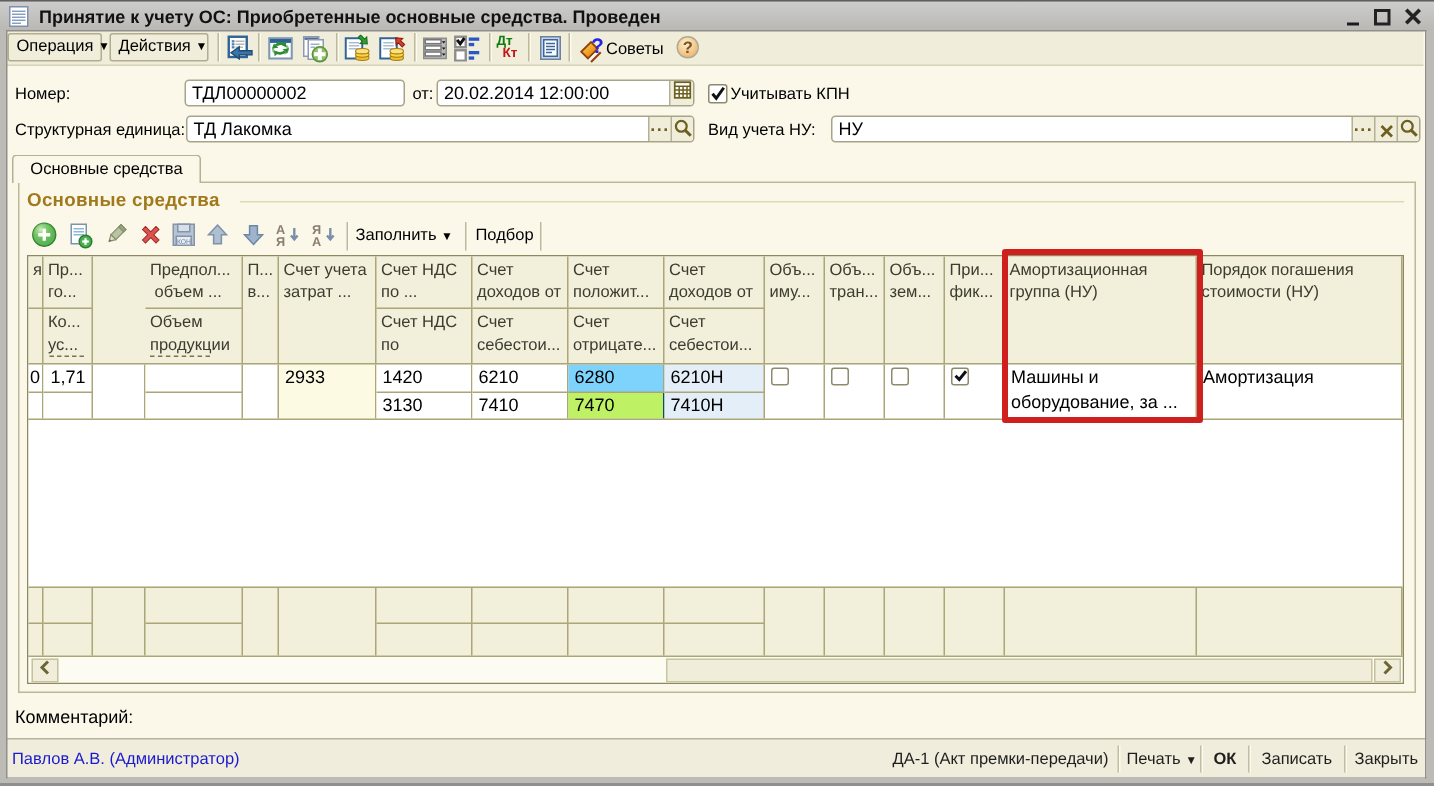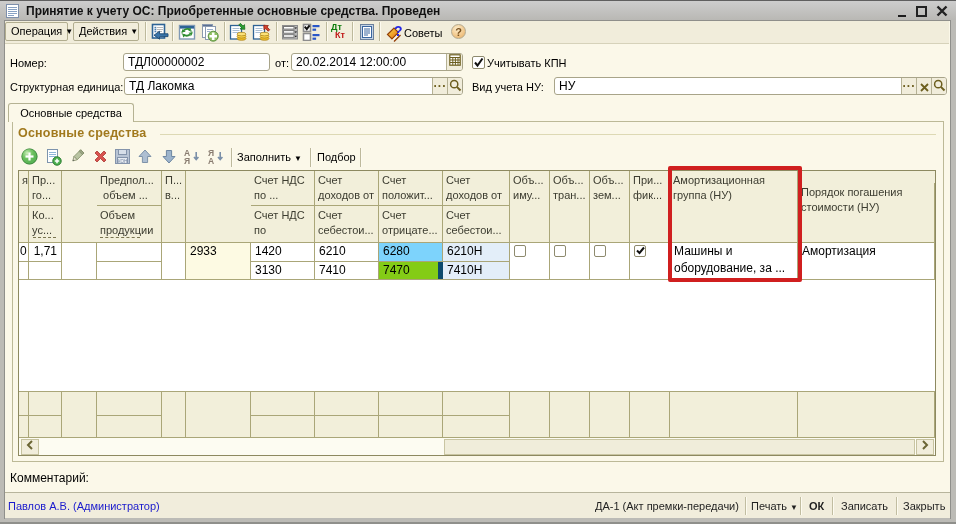--- a/index.html
+++ b/index.html
@@ -290,51 +290,52 @@
     <div class="gt" style="left:355px;margin-top:43px;">Изменить</div>
     <div id="tbl">
           <div class="c" style="left:0px;top:0px;width:916px;height:72px;background:#f2efda;"></div>
           <div class="hc" style="left:0px;top:0px;width:10px;height:35px;border-right:1px solid #aaa678;border-bottom:1px solid #aaa678;">я</div>
           <div class="hc" style="left:0px;top:35px;width:10px;height:37px;border-right:1px solid #aaa678;"></div>
           <div class="hc" style="left:10px;top:0px;width:33px;height:35px;border-right:1px solid #aaa678;border-bottom:1px solid #aaa678;">Пр...<br>го...</div>
           <div class="hc" style="left:10px;top:35px;width:33px;height:37px;border-right:1px solid #aaa678;">Ко...<br>ус...</div>
           <div class="hc" style="left:78px;top:35px;width:65px;height:37px;border-right:1px solid #aaa678;">Объем<br>продукции</div>
           <div class="hc" style="left:78px;top:0px;width:65px;height:35px;border-right:1px solid #aaa678;border-bottom:1px solid #aaa678;">Предпол...<br>&nbsp;объем ...</div>
           <div class="hc" style="left:143px;top:0px;width:24px;height:72px;border-right:1px solid #aaa678;">П...<br>в...</div>
+          <div class="hc" style="left:167px;top:0px;width:65px;height:72px;border-right:1px solid #aaa678;">Счет учета<br>затрат ...</div>
           <div class="hc" style="left:232px;top:0px;width:64px;height:35px;border-right:1px solid #aaa678;border-bottom:1px solid #aaa678;">Счет НДС<br>по ...</div>
           <div class="hc" style="left:232px;top:35px;width:64px;height:37px;border-right:1px solid #aaa678;">Счет НДС<br>по</div>
           <div class="hc" style="left:296px;top:0px;width:64px;height:35px;border-right:1px solid #aaa678;border-bottom:1px solid #aaa678;">Счет<br>доходов от</div>
           <div class="hc" style="left:296px;top:35px;width:64px;height:37px;border-right:1px solid #aaa678;">Счет<br>себестои...</div>
           <div class="hc" style="left:360px;top:0px;width:64px;height:35px;border-right:1px solid #aaa678;border-bottom:1px solid #aaa678;">Счет<br>положит...</div>
           <div class="hc" style="left:360px;top:35px;width:64px;height:37px;border-right:1px solid #aaa678;">Счет<br>отрицате...</div>
           <div class="hc" style="left:424px;top:0px;width:67px;height:35px;border-right:1px solid #aaa678;border-bottom:1px solid #aaa678;">Счет<br>доходов от</div>
           <div class="hc" style="left:424px;top:35px;width:67px;height:37px;border-right:1px solid #aaa678;">Счет<br>себестои...</div>
           <div class="hc" style="left:491px;top:0px;width:40px;height:72px;border-right:1px solid #aaa678;">Объ...<br>иму...</div>
           <div class="hc" style="left:531px;top:0px;width:40px;height:72px;border-right:1px solid #aaa678;">Объ...<br>тран...</div>
           <div class="hc" style="left:571px;top:0px;width:40px;height:72px;border-right:1px solid #aaa678;">Объ...<br>зем...</div>
           <div class="hc" style="left:611px;top:0px;width:40px;height:72px;border-right:1px solid #aaa678;">При...<br>фик...</div>
           <div class="hc" style="left:651px;top:0px;width:128px;height:72px;border-right:1px solid #aaa678;">Амортизационная<br>группа (НУ)</div>
-          <div class="hc" style="left:779px;top:0px;width:137px;height:72px;border-right:1px solid #aaa678;margin-top:12px;">Порядок погашения<br>стоимости (НУ)</div>
+          <div class="hc" style="left:779px;top:0px;width:137px;height:72px;border-right:1px solid #aaa678;">Порядок погашения<br>стоимости (НУ)</div>
           <div style="position:absolute;left:14px;top:66px;width:23px;border-top:1px dashed #7a7550;"></div>
           <div style="position:absolute;left:81px;top:66px;width:40px;border-top:1px dashed #7a7550;"></div>
           <div class="dc txt-l" style="left:0px;top:72px;width:10px;height:19px;border-right:1px solid #aaa678;border-bottom:1px solid #aaa678;background:#fff;"><span style="margin-left:-3px;">0</span></div>
           <div class="dc txt-l" style="left:0px;top:91px;width:10px;height:17px;border-right:1px solid #aaa678;background:#fff;"></div>
           <div class="dc txt-r" style="left:10px;top:72px;width:33px;height:19px;border-right:1px solid #aaa678;border-bottom:1px solid #aaa678;background:#fff;text-align:right;">1,71</div>
           <div class="dc txt-r" style="left:10px;top:91px;width:33px;height:17px;border-right:1px solid #aaa678;background:#fff;"></div>
           <div class="dc txt-l" style="left:43px;top:72px;width:35px;height:36px;border-right:1px solid #aaa678;background:#fff;"></div>
           <div class="dc txt-l" style="left:78px;top:72px;width:65px;height:19px;border-right:1px solid #aaa678;border-bottom:1px solid #aaa678;background:#fff;"></div>
           <div class="dc txt-l" style="left:78px;top:91px;width:65px;height:17px;border-right:1px solid #aaa678;background:#fff;"></div>
           <div class="dc txt-l" style="left:143px;top:72px;width:24px;height:36px;border-right:1px solid #aaa678;background:#fff;"></div>
           <div class="dc txt-l" style="left:167px;top:72px;width:65px;height:36px;border-right:1px solid #aaa678;background:#fdfae3;">2933</div>
           <div class="dc txt-l" style="left:232px;top:72px;width:64px;height:19px;border-right:1px solid #aaa678;border-bottom:1px solid #aaa678;background:#fff;">1420</div>
           <div class="dc txt-l" style="left:232px;top:91px;width:64px;height:17px;border-right:1px solid #aaa678;background:#fff;">3130</div>
           <div class="dc txt-l" style="left:296px;top:72px;width:64px;height:19px;border-right:1px solid #aaa678;border-bottom:1px solid #aaa678;background:#fff;">6210</div>
           <div class="dc txt-l" style="left:296px;top:91px;width:64px;height:17px;border-right:1px solid #aaa678;background:#fff;">7410</div>
           <div class="dc txt-l" style="left:360px;top:72px;width:64px;height:19px;border-right:1px solid #aaa678;border-bottom:1px solid #aaa678;background:#7dd3fc;">6280</div>
-          <div class="dc txt-l" style="left:360px;top:91px;width:64px;height:17px;border-right:5px solid #0c4a6e;background:#84cc16;">7470</div>
+          <div class="dc txt-l" style="left:360px;top:91px;width:64px;height:17px;border-right:1px solid #0c4a6e;background:#bef264;">7470</div>
           <div class="dc txt-l" style="left:424px;top:72px;width:67px;height:19px;border-right:1px solid #aaa678;border-bottom:1px solid #aaa678;background:#e3eef9;">6210Н</div>
           <div class="dc txt-l" style="left:424px;top:91px;width:67px;height:17px;border-right:1px solid #aaa678;background:#e3eef9;">7410Н</div>
           <div class="dc txt-l" style="left:491px;top:72px;width:40px;height:36px;border-right:1px solid #aaa678;background:#fff;"><span class="cb"></span></div>
           <div class="dc txt-l" style="left:531px;top:72px;width:40px;height:36px;border-right:1px solid #aaa678;background:#fff;"><span class="cb"></span></div>
           <div class="dc txt-l" style="left:571px;top:72px;width:40px;height:36px;border-right:1px solid #aaa678;background:#fff;"><span class="cb"></span></div>
           <div class="dc txt-l" style="left:611px;top:72px;width:40px;height:36px;border-right:1px solid #aaa678;background:#fff;"><span class="cb"><svg width="9" height="9" viewBox="0 0 9 9">
                 <polyline points="1,4.5 3.5,7 8,1.5" style="fill:none;stroke:#111;stroke-width:2"></polyline>
               </svg></span></div>
           <div class="dc txt-l" style="left:651px;top:72px;width:128px;height:36px;border-right:1px solid #aaa678;background:#fff;">Машины и<br>оборудование, за ...</div>
           <div class="dc txt-l" style="left:779px;top:72px;width:137px;height:36px;border-right:1px solid #aaa678;background:#fff;">Амортизация</div>

